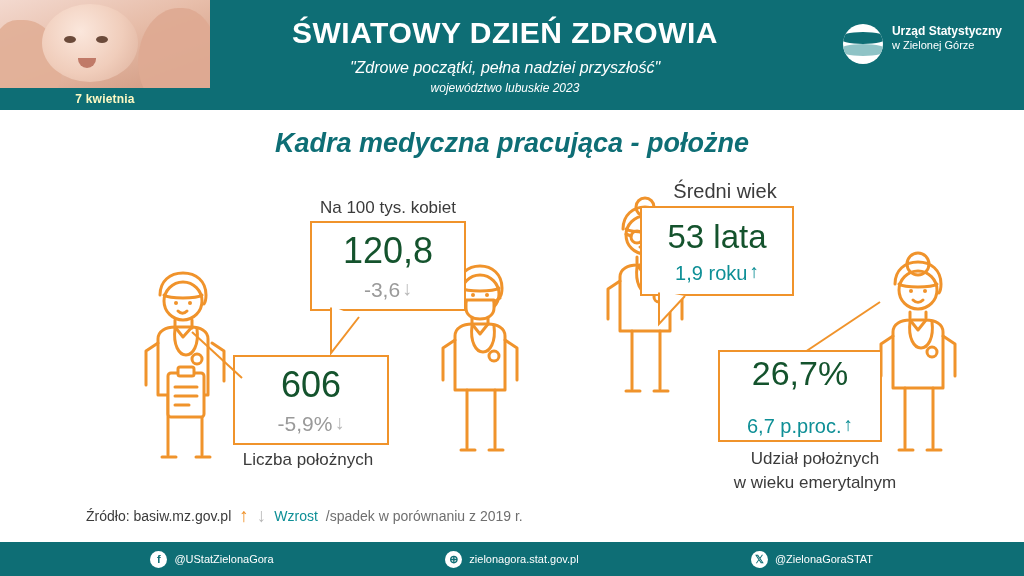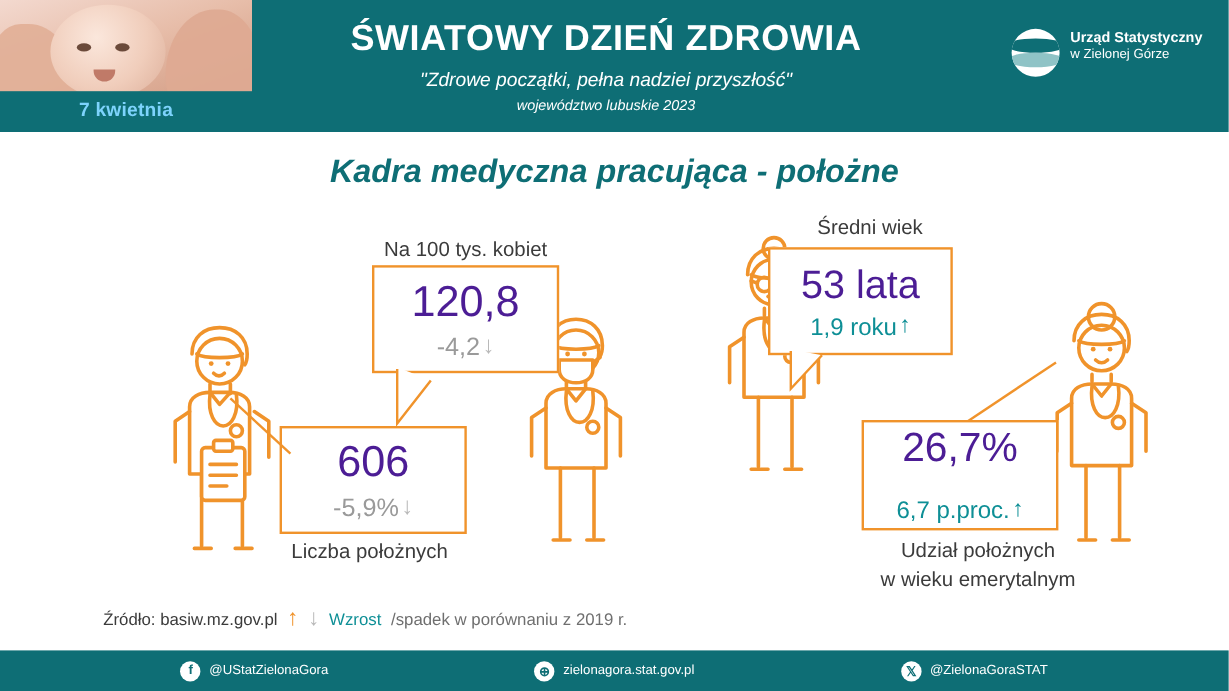--- a/index.html
+++ b/index.html
@@ -35,22 +35,22 @@
   }
   .photo .eye1,.photo .eye2{
     position:absolute;width:12px;height:7px;border-radius:50%;background:#6b4a3a;
   }
   .photo .eye1{left:64px;top:36px;}
   .photo .eye2{left:96px;top:36px;}
   .photo .mouth{
     position:absolute;left:78px;top:58px;width:18px;height:10px;border-radius:0 0 12px 12px;background:#c07a68;
   }
   .photo-caption{
-    position:absolute;left:0;bottom:0;width:210px;height:34px;
-    background:#0e6e75;color:#7dd3fc;font-size:16px;font-weight:bold;
+    position:absolute;left:0;bottom:0;width:210px;height:22px;
+    background:#0e6e75;color:#fef9c3;font-size:12px;font-weight:bold;
     display:flex;align-items:center;justify-content:center;letter-spacing:.2px;
   }
   .header-center{
     position:absolute;left:210px;top:0;width:590px;height:110px;
     display:flex;flex-direction:column;align-items:center;justify-content:center;color:#fff;
   }
   .h-title{font-size:30px;font-weight:bold;letter-spacing:.5px;text-align:right;}
   .h-sub{font-size:16px;font-style:italic;margin-top:9px;}
   .h-sub2{font-size:12px;font-style:italic;margin-top:4px;}
   .logo{
@@ -72,21 +72,21 @@
 
   
   .fig{position:absolute;}
   .fig svg{display:block;}
 
   
   .callout{
     position:absolute;background:#fff;border:2px solid #f0932b;
     display:flex;flex-direction:column;align-items:center;justify-content:center;
   }
-  .co-big{color:#4c1d95;line-height:1;}
+  .co-big{color:#14532d;line-height:1;}
   .co-sub{line-height:1;}
   .co-sub.grey{color:#9a9a9a;}
   .co-sub.teal{color:#0e8f96;}
 
   .lbl{position:absolute;color:#3b3b3b;text-align:center;}
 
   
   .source{
     position:absolute;left:86px;top:505px;font-size:14px;color:#3b3b3b;
     display:flex;align-items:center;gap:8px;text-align:center;
@@ -208,21 +208,21 @@
 
       <path d="M47 68c-2 16 4 26 11 26s13-10 11-26"></path>
       <circle cx="69" cy="98" r="5"></circle>
     </svg>
   </div>
 
   <div class="lbl" style="left:288px;top:198px;width:200px;font-size:17px;">Na 100 tys. kobiet</div>
   <div class="callout" style="left:310px;top:221px;width:152px;height:86px;">
     <div class="co-big" style="font-size:36px;">120,8</div>
     <div style="display:flex;align-items:flex-end;gap:2px;margin-top:8px;">
-      <span class="co-sub grey" style="font-size:21px;">-4,2</span>
+      <span class="co-sub grey" style="font-size:21px;">-3,6</span>
       <span style="font-size:20px;color:#b9b9b9;">↓</span>
     </div>
   </div>
   <svg class="fig" style="left:325px;top:305px;" width="50" height="60">
     <path d="M6 1 L6 48 L34 12" stroke="#f0932b" stroke-width="2" fill="#fff"></path>
     <path d="M2 1 L40 1" stroke="#fff" stroke-width="3" fill="none"></path>
   </svg>
 
   <div class="fig" style="left:590px;top:195px;">
     <svg width="120" height="200" viewBox="0 0 120 200" fill="none" stroke="#f0932b" stroke-width="3" stroke-linecap="round" stroke-linejoin="round">
@@ -241,21 +241,21 @@
       <path d="M47 70l8 10 8-10"></path>
       <path d="M30 86l-12 8v30"></path>
       <path d="M80 86l12 8v30"></path>
       <path d="M42 136v58M70 136v58"></path>
       <path d="M36 196h14M64 196h14"></path>
       <path d="M47 72c-2 16 4 26 11 26s13-10 11-26"></path>
       <circle cx="69" cy="102" r="5"></circle>
     </svg>
   </div>
 
-  <div class="lbl" style="left:625px;top:180px;width:200px;font-size:17px;">Średni wiek</div>
+  <div class="lbl" style="left:625px;top:180px;width:200px;font-size:20px;">Średni wiek</div>
   <div class="callout" style="left:640px;top:206px;width:150px;height:86px;">
     <div class="co-big" style="font-size:33px;">53 lata</div>
     <div style="display:flex;align-items:flex-end;gap:2px;margin-top:8px;">
       <span class="co-sub teal" style="font-size:20px;">1,9 roku</span>
       <span style="font-size:19px;color:#0e8f96;">↑</span>
     </div>
   </div>
   <svg class="fig" style="left:655px;top:290px;" width="50" height="45">
     <path d="M4 1 L4 34 L30 6" stroke="#f0932b" stroke-width="2" fill="#fff"></path>
     <path d="M1 1 L36 1" stroke="#fff" stroke-width="3" fill="none"></path>

